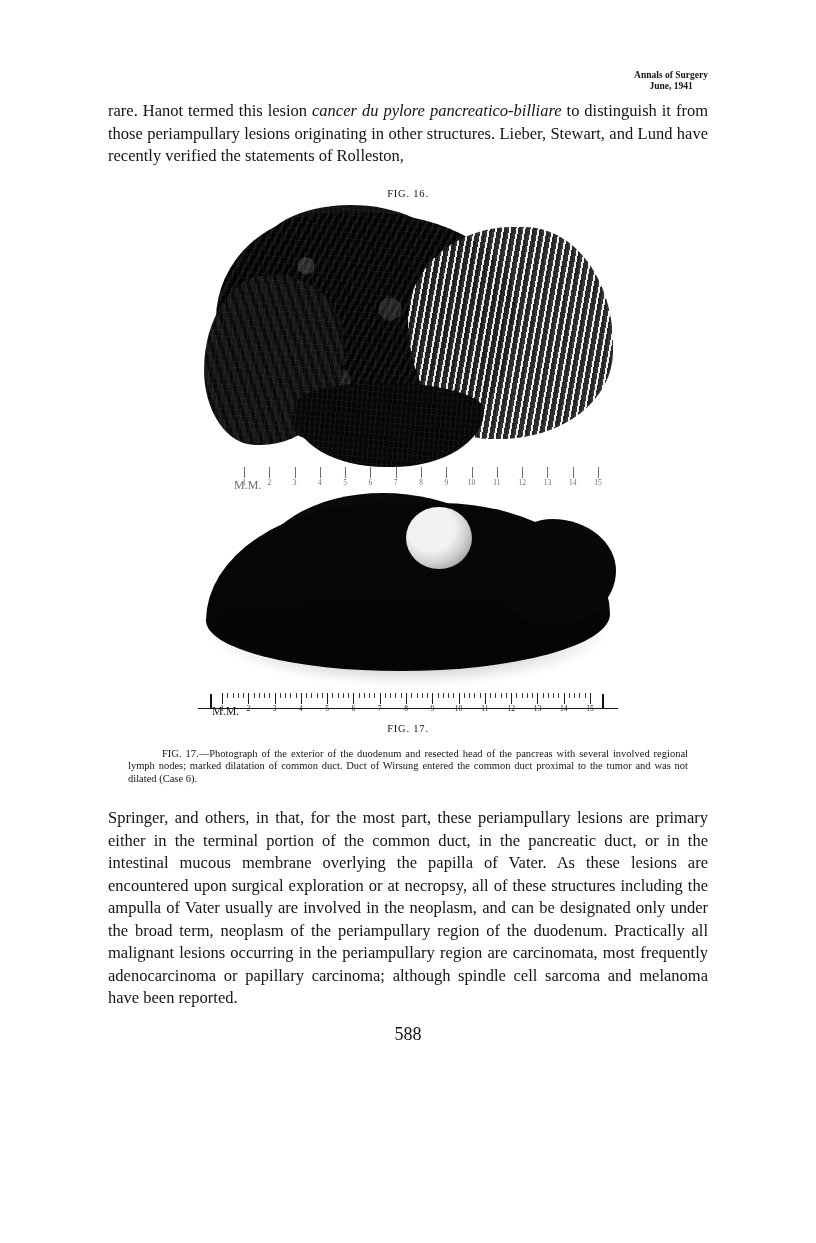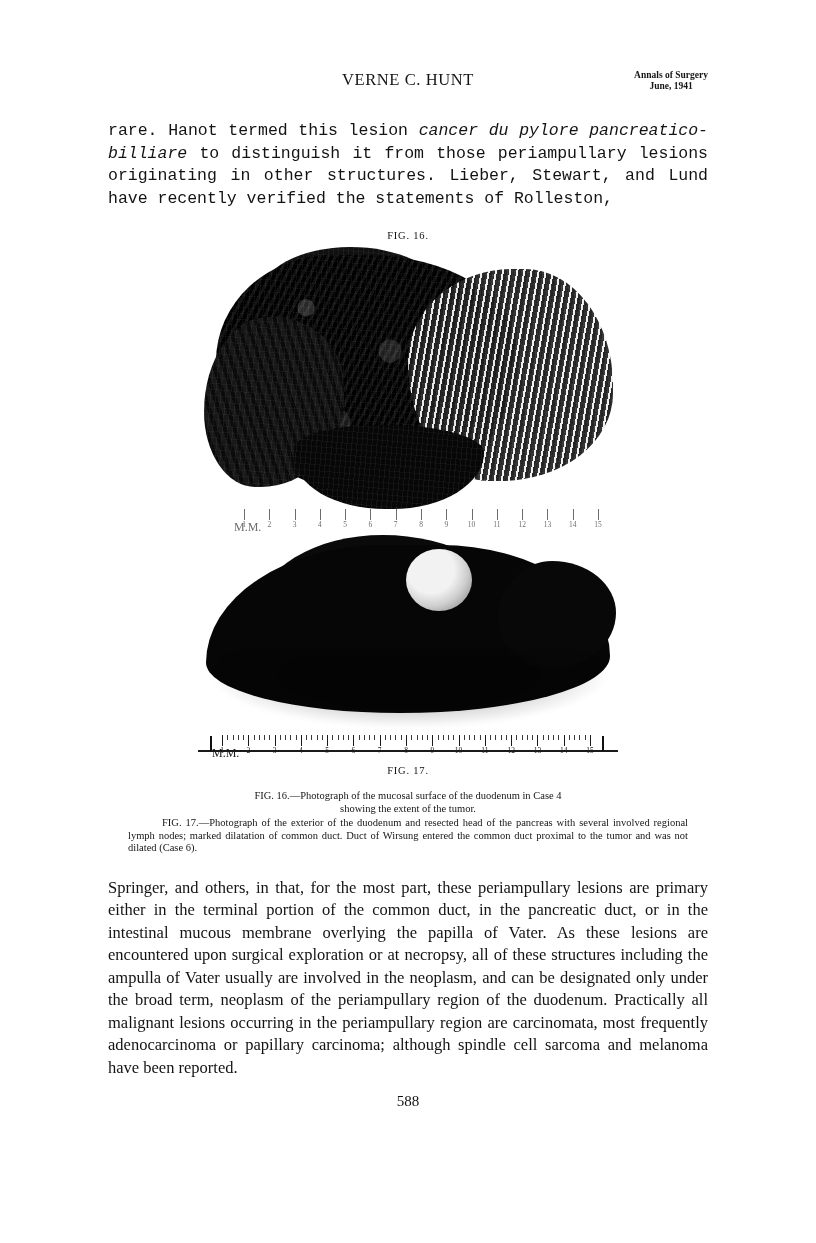--- a/index.html
+++ b/index.html
@@ -55,22 +55,21 @@
 
   
   .para {
     font-size: 16.5px;
     line-height: 22.5px;
     text-align: justify;
     color: #131313;
     margin: 0;
   }
   .para.top {
-    margin-top: 20px;
-    font-family: Liberation Mono, monospace;
+    margin-top: 0;
   }
   .para i { font-style: italic; }
 
   
   .fig-caption-top {
     text-align: center;
     font-size: 10.5px;
     letter-spacing: 0.8px;
     margin-top: 20px;
     margin-bottom: 6px;
@@ -244,33 +243,32 @@
     text-align: center;
   }
   .legend-17 {
     text-align: justify;
     margin-top: 2px;
   }
   .legend-17 .indent { padding-left: 34px; }
 
   .pagenum {
     text-align: center;
-    font-size: 15px;
+    font-size: 18px;
     margin-top: 14px;
   }
   .body-block { margin-top: 22px; }
 </style>
 </head>
 <body>
 
 <div class="page">
   <div class="content">
 
     <div class="runhead">
-      <div class="runhead-title">VERNE C. HUNT</div>
       <div class="runhead-journal">
         <div>Annals of Surgery</div>
         <div>June, 1941</div>
       </div>
     </div>
 
     <p class="para top"><span>rare.  Hanot termed this lesion </span><i>cancer du pylore pancreatico-billiare</i><span> to distinguish it from those periampullary lesions originating in other structures. Lieber, Stewart, and Lund have recently verified the statements of Rolleston,</span></p>
 
     <div class="fig-caption-top smallcaps">FIG. 16.</div>
 
@@ -418,24 +416,20 @@
         <div class="tick minor" style="left: 386.743px;"></div>
         <div class="tick major" style="left: 392px;"></div>
         <div class="num" style="left: 392px;">15</div>
         <div class="endcap" style="left: 12px;"></div>
         <div class="endcap" style="left: 404px;"></div>
       </div>
 
     <div class="fig-label smallcaps">FIG. 17.</div>
 
     <div class="legends">
-      <div class="legend-16">
-        <span class="smallcaps">FIG. 16.</span><span>—Photograph of the mucosal surface of the duodenum in Case 4</span>
-        <div>showing the extent of the tumor.</div>
-      </div>
       <div class="legend-17">
         <span class="indent"></span><span class="smallcaps">FIG. 17.</span><span>—Photograph of the exterior of the duodenum and resected head of the pancreas with several involved regional lymph nodes; marked dilatation of common duct.  Duct of Wirsung entered the common duct proximal to the tumor and was not dilated (Case 6).</span>
       </div>
     </div>
 
     <div class="body-block">
       <p class="para">Springer, and others, in that, for the most part, these periampullary lesions are primary either in the terminal portion of the common duct, in the pancreatic duct, or in the intestinal mucous membrane overlying the papilla of Vater.   As these lesions are encountered upon surgical exploration or at necropsy, all of these structures including the ampulla of Vater usually are involved in the neoplasm, and can be designated only under the broad term, neoplasm of the periampullary region of the duodenum.   Practically all malignant lesions occurring in the periampullary region are carcinomata, most frequently adenocarcinoma or papillary carcinoma; although spindle cell sarcoma and melanoma have been reported.</p>
     </div>
 
     <div class="pagenum">588</div>

